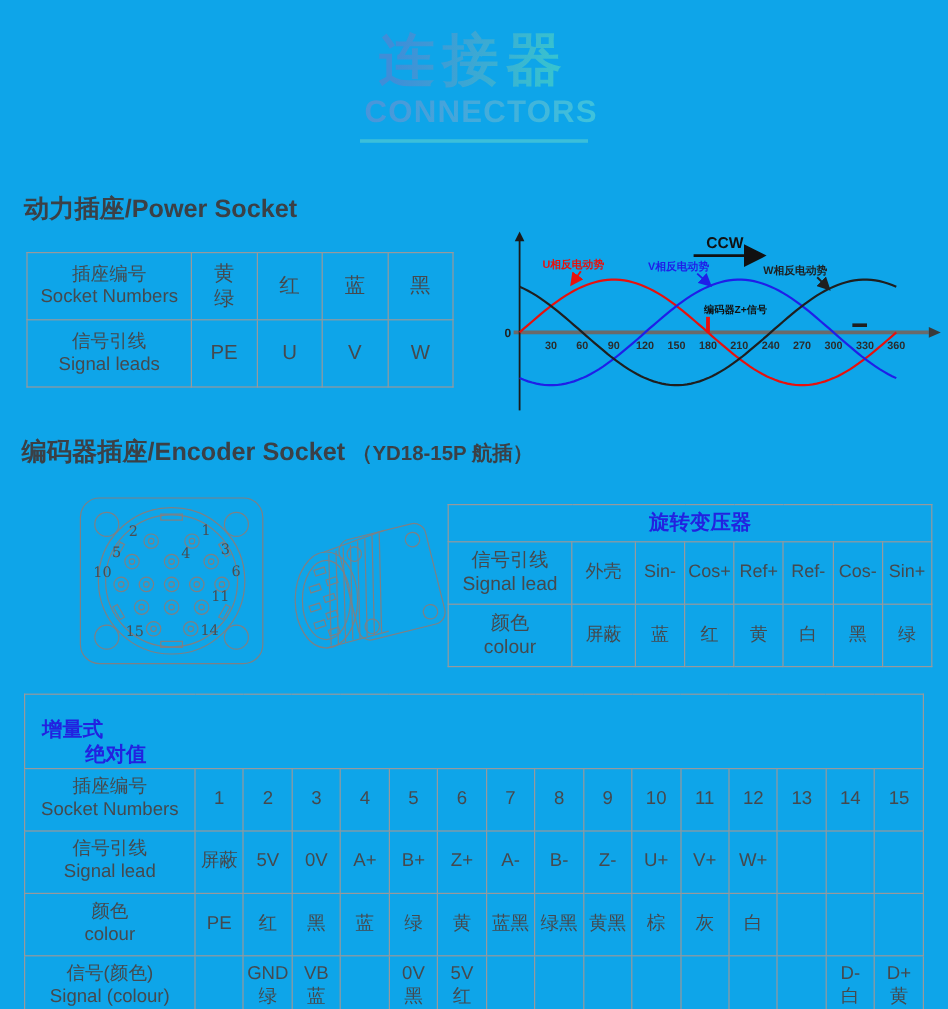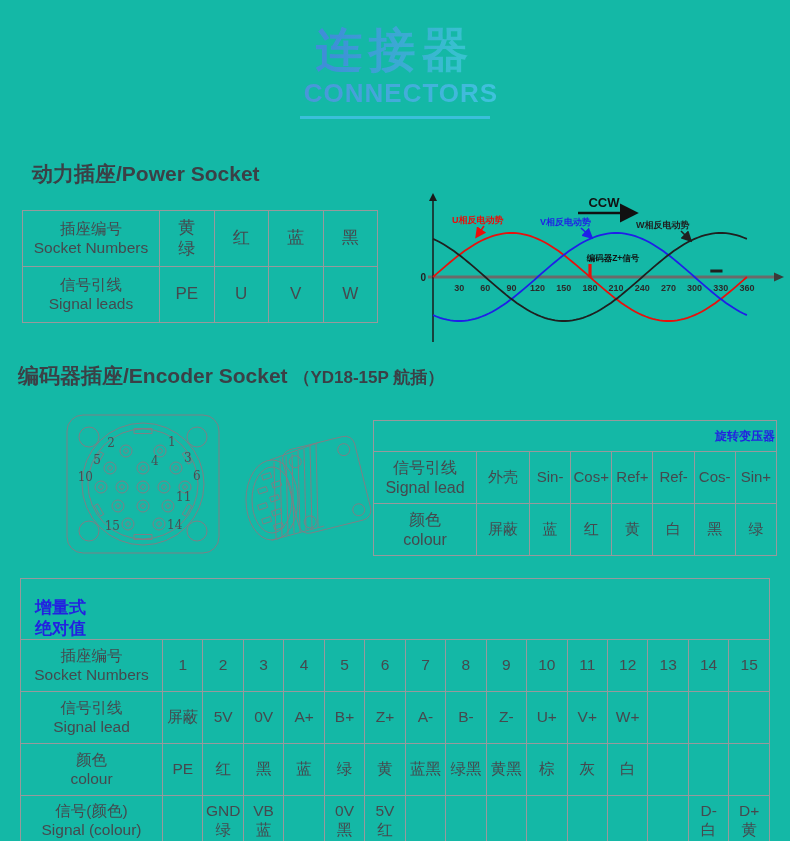--- a/index.html
+++ b/index.html
@@ -1,31 +1,31 @@
 <!DOCTYPE html>
 <html><head>
 <meta charset="utf-8">
 <style>
   html,body{margin:0;padding:0;background:#ffffff;}
   body{font-family:"Liberation Sans","DejaVu Sans",sans-serif;}
-  .page{position:relative;width:790px;height:841px;background:#14b8a6;overflow:hidden;}
+  .page{position:relative;width:790px;height:841px;background:#0ea5e9;overflow:hidden;}
 
   
   .title-wrap{position:absolute;top:24px;left:0;right:0;text-align:center;}
   .main-title{font-size:47px;line-height:1.1;font-weight:700;letter-spacing:6px;
     background:linear-gradient(100deg,#3f8ed8 10%,#38c2cf 90%);
     -webkit-background-clip:text;background-clip:text;color:transparent;display:inline-block;}
   .sub-title{margin-top:2px;font-size:26px;font-weight:600;letter-spacing:1px;
     background:linear-gradient(100deg,#4a94da,#3ec3dc);
     -webkit-background-clip:text;background-clip:text;color:transparent;display:inline-block;margin-left:12px;}
   .title-underline{width:190px;height:3px;background:#3bbfda;margin:7px auto 0;}
 
   
   .sec-heading{position:absolute;font-size:21px;font-weight:700;color:#3b4046;white-space:nowrap;}
-  #heading-power{left:20px;top:160px;margin-left:12px;}
+  #heading-power{left:20px;top:160px;}
   #heading-phase{left:425px;top:162px;font-size:20px;}
   #heading-encoder{left:18px;top:362px;}
   #heading-encoder .note{font-weight:700;font-size:17px;}
 
   
   table{border-collapse:collapse;table-layout:fixed;border-radius:16px;}
   td{border:1px solid #97999c;text-align:center;vertical-align:middle;
      white-space:pre-line;color:#45494e;line-height:1.22;padding:0 1px;overflow:hidden;}
 
   
@@ -33,31 +33,31 @@
   #power-table tr{height:56px;}
   #power-table td{font-size:17px;}
   #power-table td.row-label{font-size:15.5px;}
 
   
   #resolver-table{position:absolute;left:373px;top:420px;width:404px;}
   #resolver-table tr{height:52px;}
   #resolver-table tr.title-row{height:31px;}
   #resolver-table td{font-size:15px;}
   #resolver-table td.row-label{font-size:16px;}
-  #resolver-table td.tbl-title{text-align:right;padding-left:18px;font-size:12px;font-weight:700;color:#2222e0;}
+  #resolver-table td.tbl-title{text-align:center;padding-left:18px;font-size:17px;font-weight:700;color:#2222e0;}
 
   
   #encoder-table{position:absolute;left:20px;top:578px;width:750px;border-bottom:3px solid #4d5054;}
   #encoder-table tr{height:52px;}
   #encoder-table tr.tabs-row{height:29px;}
   #encoder-table td{font-size:15.5px;}
   #encoder-table td.row-label{font-size:15.5px;}
   #encoder-table td.tabs-cell{text-align:left;padding-left:14px;}
   #encoder-table .tab{color:#2222e0;font-weight:700;font-size:17px;display:inline-block;}
-  #encoder-table .tab + .tab{}
+  #encoder-table .tab + .tab{margin-left:36px;}
 
   
   #phase-chart{position:absolute;left:418px;top:192px;}
   #phase-chart text{font-family:"Liberation Sans","DejaVu Sans",sans-serif;}
   #phase-chart .tick{font-size:9px;font-weight:700;fill:#2b2b2b;}
   #phase-chart .curve-label{font-size:9px;font-weight:700;}
   #phase-chart .ccw{font-size:13px;font-weight:700;fill:#111;}
   #phase-chart .zlabel{font-size:8.5px;font-weight:700;fill:#111;}
   #phase-chart .origin{font-size:10px;font-weight:700;fill:#222;}
 

